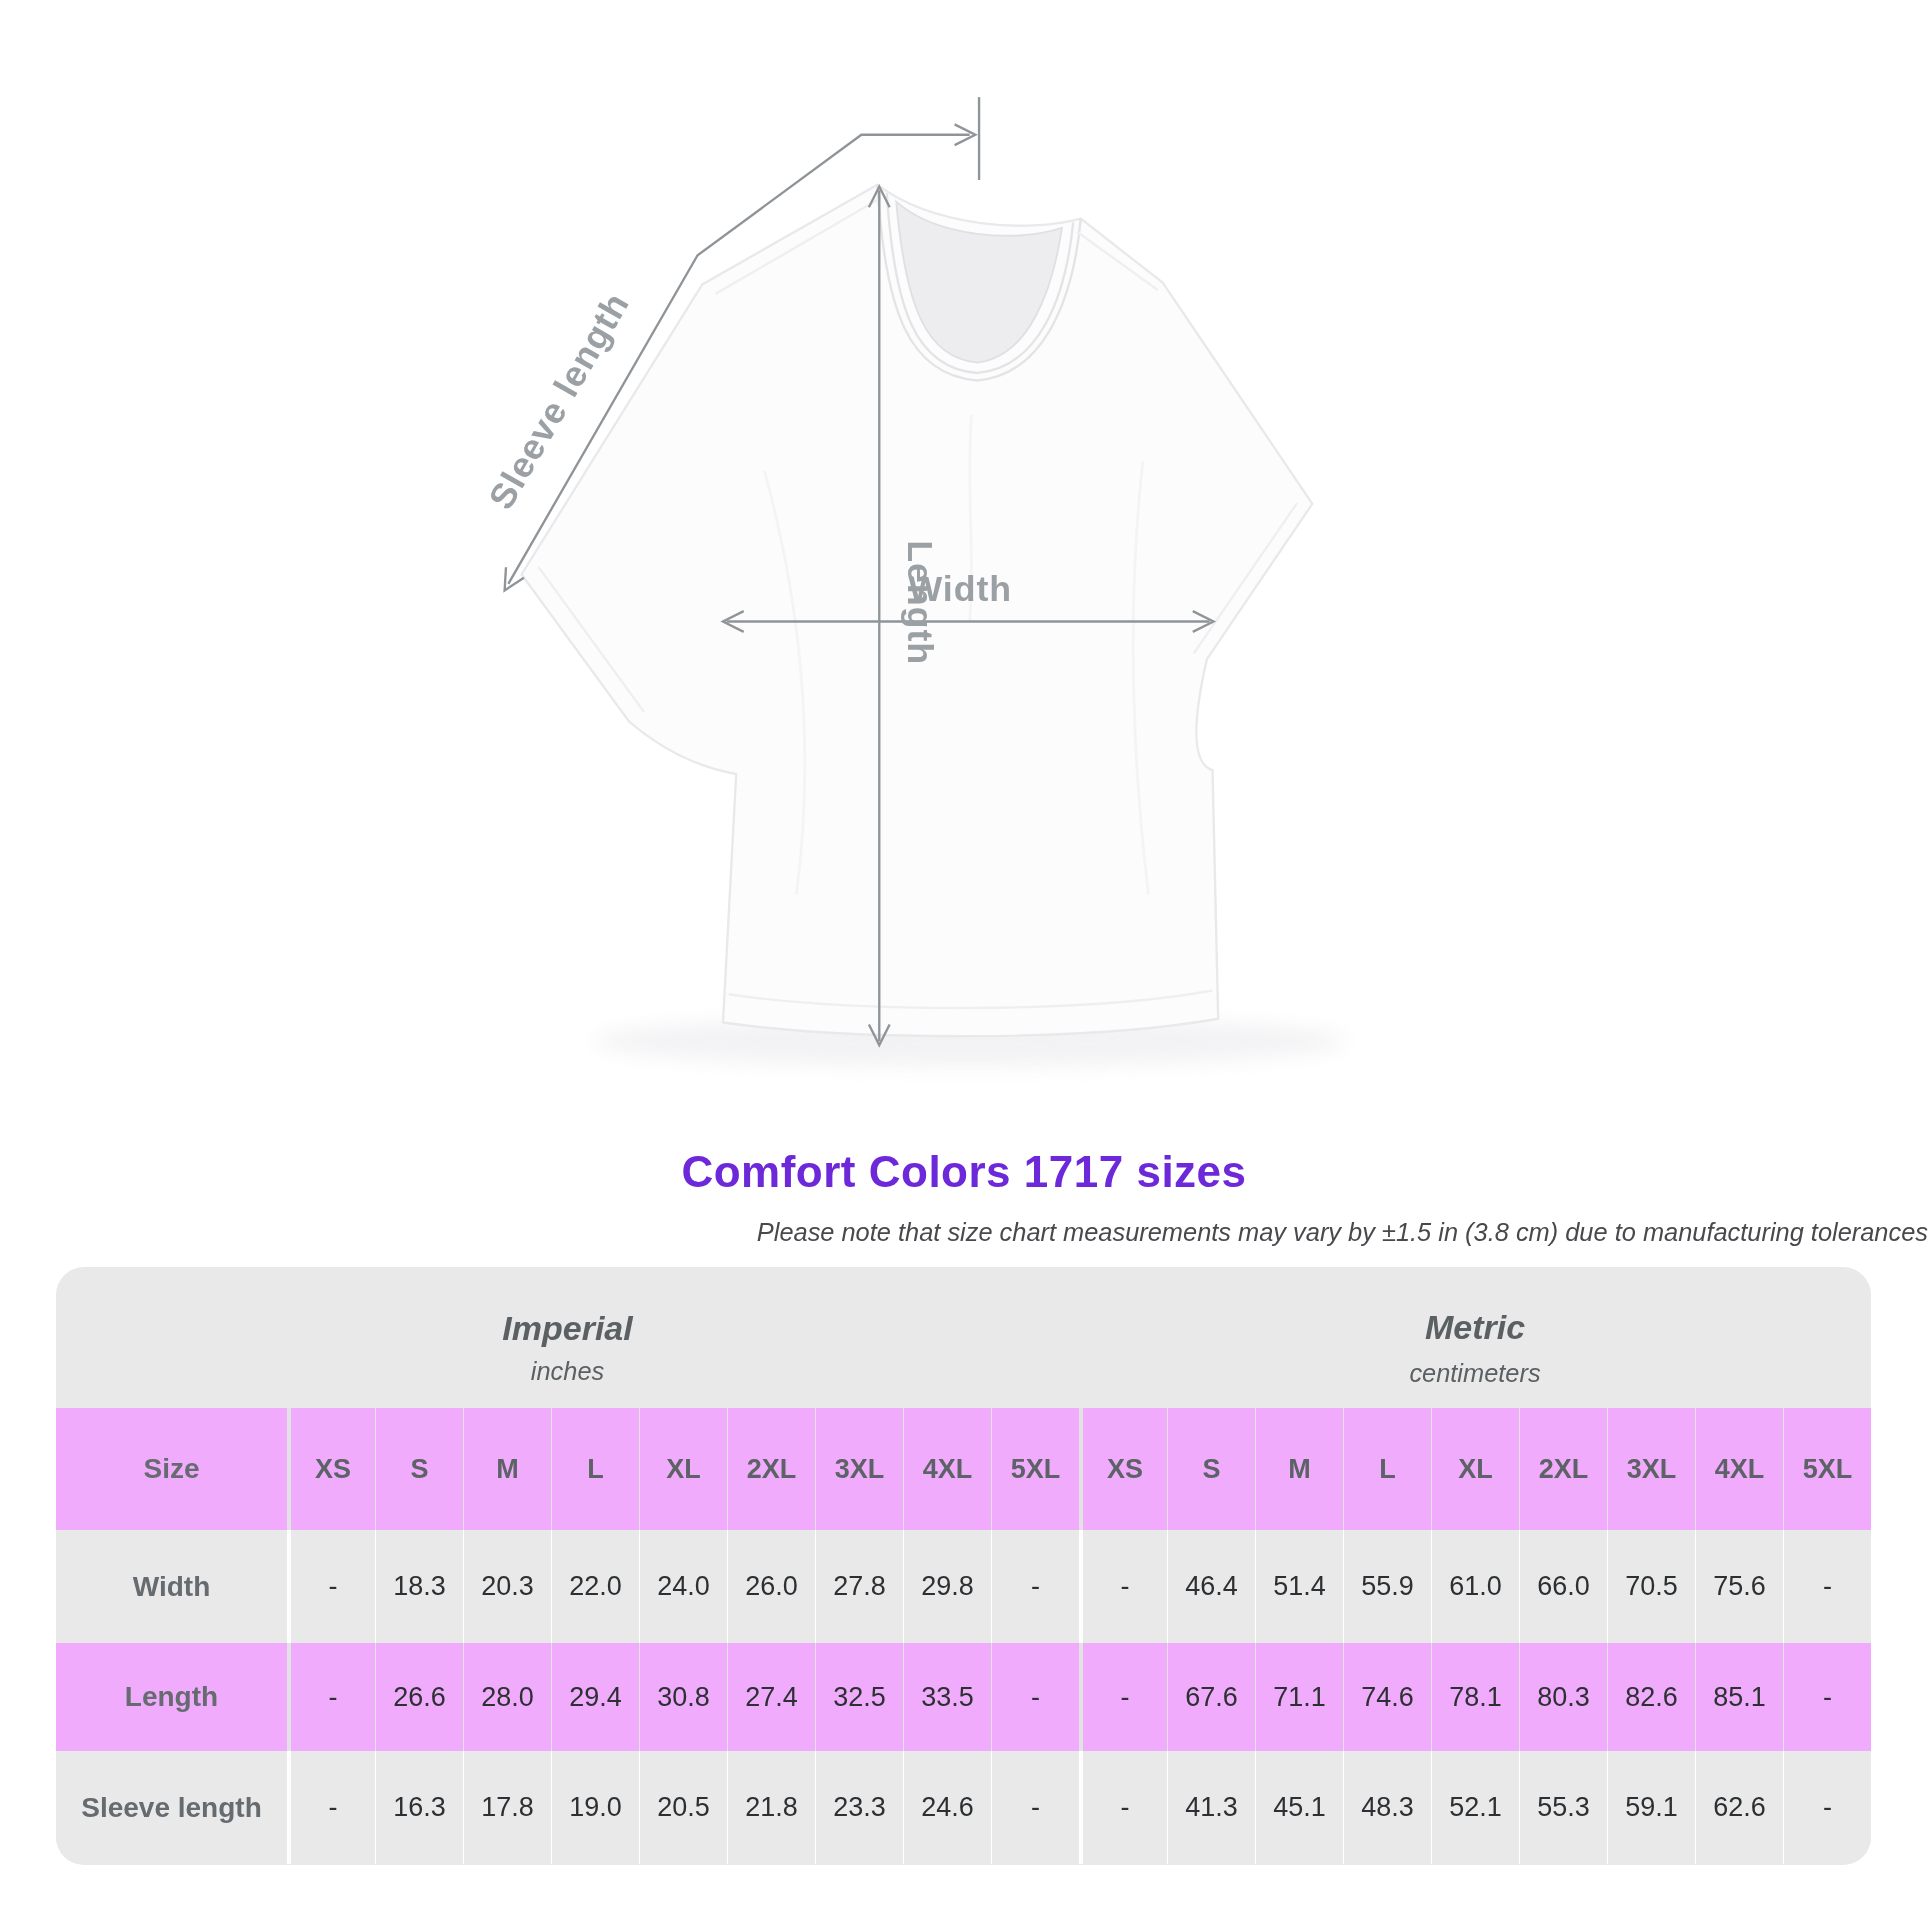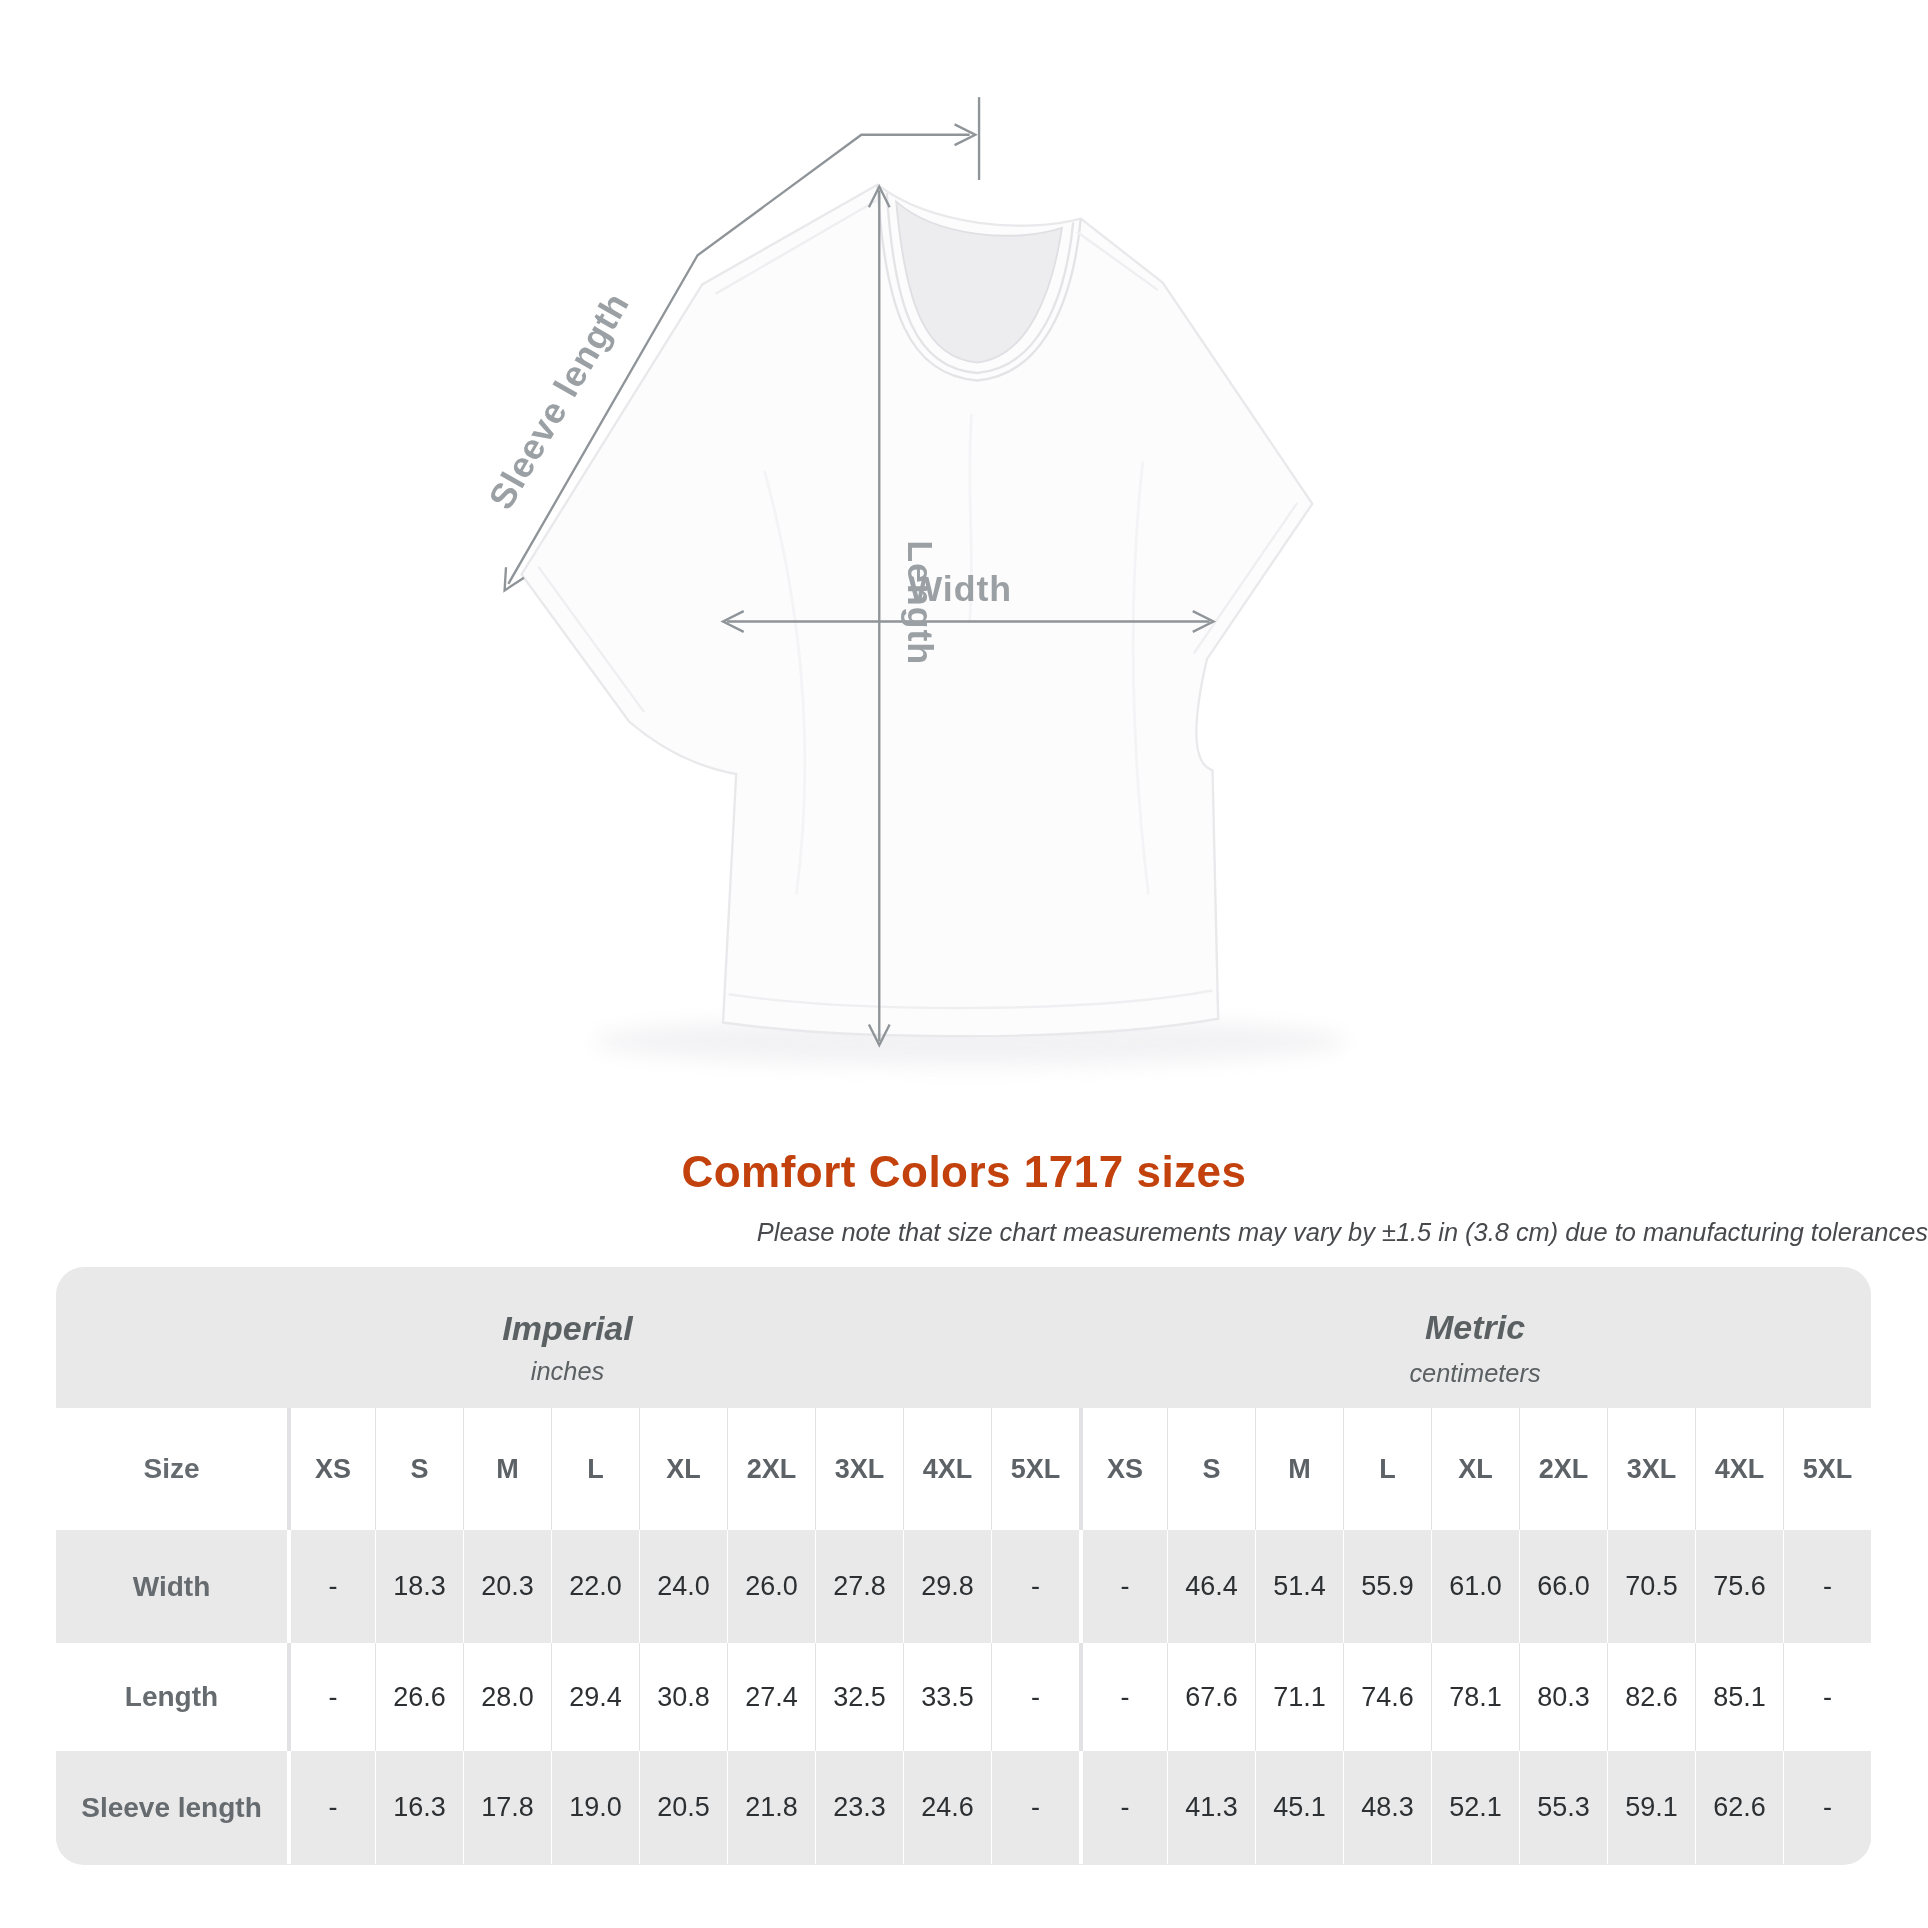--- a/index.html
+++ b/index.html
@@ -16,40 +16,40 @@
     font-size:38px;font-weight:bold;fill:#9aa0a4;letter-spacing:1px;
   }
   .shirt-body{fill:#fcfcfd;stroke:#e9e9ec;stroke-width:2.5;}
   .shirt-seam{stroke:#efeff2;stroke-width:2.5;fill:none;}
   .shirt-wrinkle{stroke:#f4f4f6;stroke-width:3;fill:none;}
   .neck-hole{fill:#ededf0;stroke:#e0e0e4;stroke-width:2;}
   .collar-edge{fill:none;stroke:#e4e4e7;stroke-width:2.5;}
   
   .title{
     position:absolute;top:1147px;left:0;width:100%;text-align:center;
-    font-size:44px;font-weight:bold;color:#c2410c;letter-spacing:0.5px;
+    font-size:44px;font-weight:bold;color:#6d28d9;letter-spacing:0.5px;
   }
   .subtitle{
     position:absolute;top:1218px;left:0;width:100%;text-align:right;
     font-size:25.4px;font-style:italic;color:#47494c;
   }
   
   .size-table{
     position:absolute;left:56px;top:1267px;width:1815px;height:598px;
     background:#e9e9ea;border-radius:28px;overflow:hidden;
   }
   .units-row{display:flex;height:141px;}
   .unit-group{display:flex;flex-direction:column;align-items:center;justify-content:center;gap:9.4px;padding-top:20px;}
   .unit-group.imperial{width:1023px;}
   .unit-group.metric{flex:1;gap:12px;}
   .unit-name{font-size:34px;font-weight:bold;font-style:italic;color:#5b6063;}
   .unit-sub{font-size:25.4px;font-style:italic;color:#5b6063;}
   .trow{display:grid;grid-template-columns:231px repeat(18,1fr);}
   .trow>div{display:flex;align-items:center;justify-content:center;overflow:hidden;}
-  .trow.white{background:#ffffff;}
+  .trow.white{background:#f0abfc;}
   .trow.gray{background:#e9e9ea;}
   .trow.white>div+div{border-left:1.9px solid #e2e2e5;}
   .trow.gray>div+div{border-left:1.9px solid #ffffff;}
   .trow>div:nth-child(2){border-left-width:4.7px !important;}
   .trow>div:nth-child(11){border-left-width:4.7px !important;}
   .h-size{height:122px;}
   .h-d0{height:113px;}
   .h-d1{height:108px;}
   .h-d2{height:113px;}
   .row-label{font-size:28px;font-weight:bold;color:#666b6f;}

